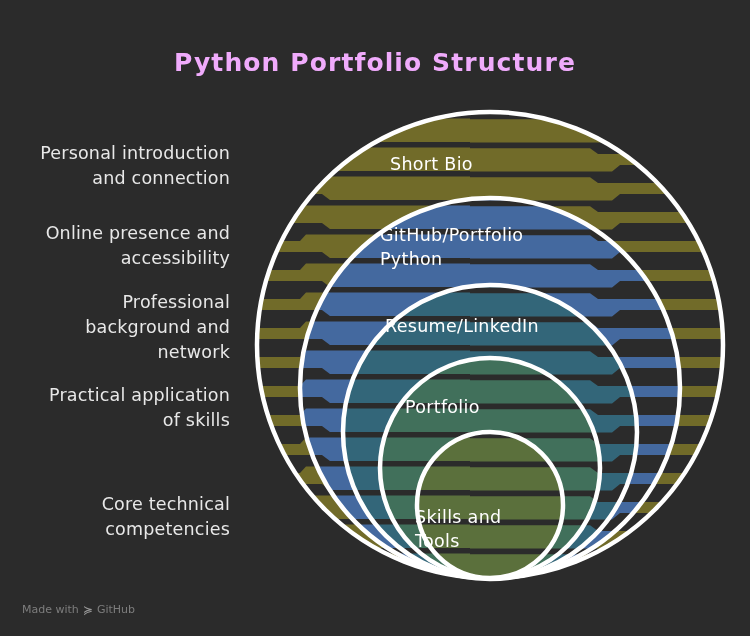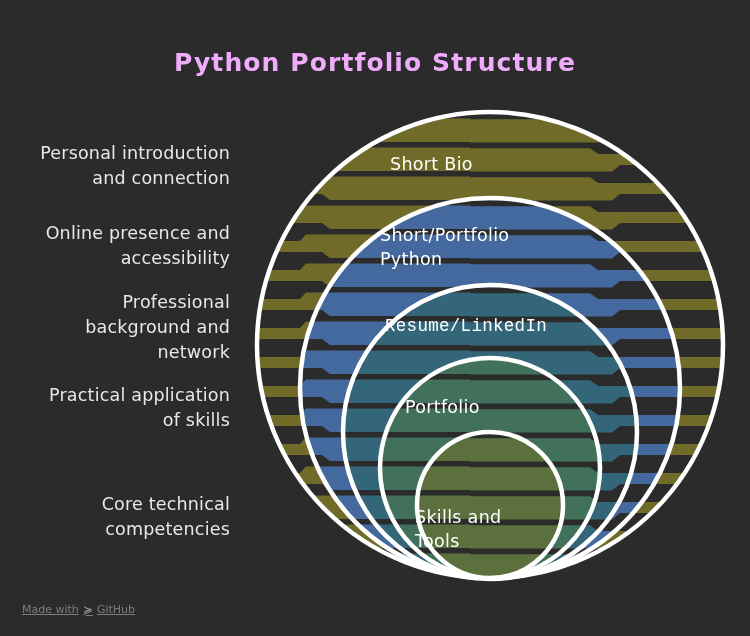--- a/index.html
+++ b/index.html
@@ -60,21 +60,20 @@
   #watermark {
     position: absolute;
     left: 22px;
     bottom: 20px;
     color: #7d7d7d;
     font-family: "DejaVu Sans", sans-serif;
     font-size: 11px;
     display: flex;
     align-items: center;
     gap: 4px;
-    text-decoration: underline;
   }
   #watermark .wm-glyph {
     font-size: 12px;
     line-height: 1;
     color: #9a9a9a;
   }
 </style>
 </head>
 <body>
 
@@ -148,25 +147,25 @@
       </g>
       <circle cx="490" cy="505" r="73" fill="none" stroke="#ffffff" stroke-width="4.5"></circle>
     </g>
   </svg>
 
   <div class="ring-label" style="left:390px; top:152px; width:200px;">
     <div>Short Bio</div>
   </div>
 
   <div class="ring-label" style="left:380px; top:223px; width:220px;">
-    <div>Short/Portfolio</div>
+    <div>GitHub/Portfolio</div>
     <div>Python</div>
   </div>
 
-  <div class="ring-label" style="left:385px; top:314px; width:210px;font-family:Liberation Mono, monospace;">
+  <div class="ring-label" style="left:385px; top:314px; width:210px;">
     <div>Resume/LinkedIn</div>
   </div>
 
   <div class="ring-label" style="left:405px; top:395px; width:170px;">
     <div>Portfolio</div>
   </div>
 
   <div class="ring-label" style="left:415px; top:493px; width:150px;margin-top:12px;">
     <div>Skills and</div>
     <div>Tools</div>

